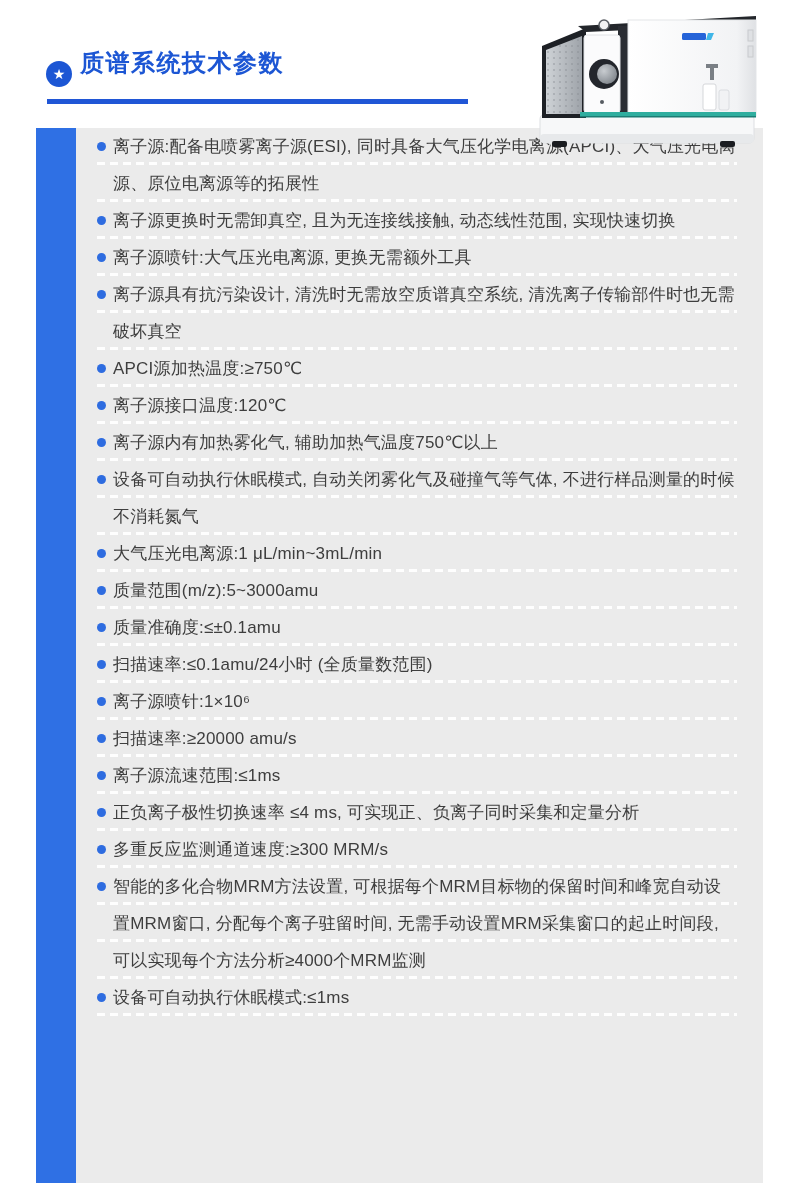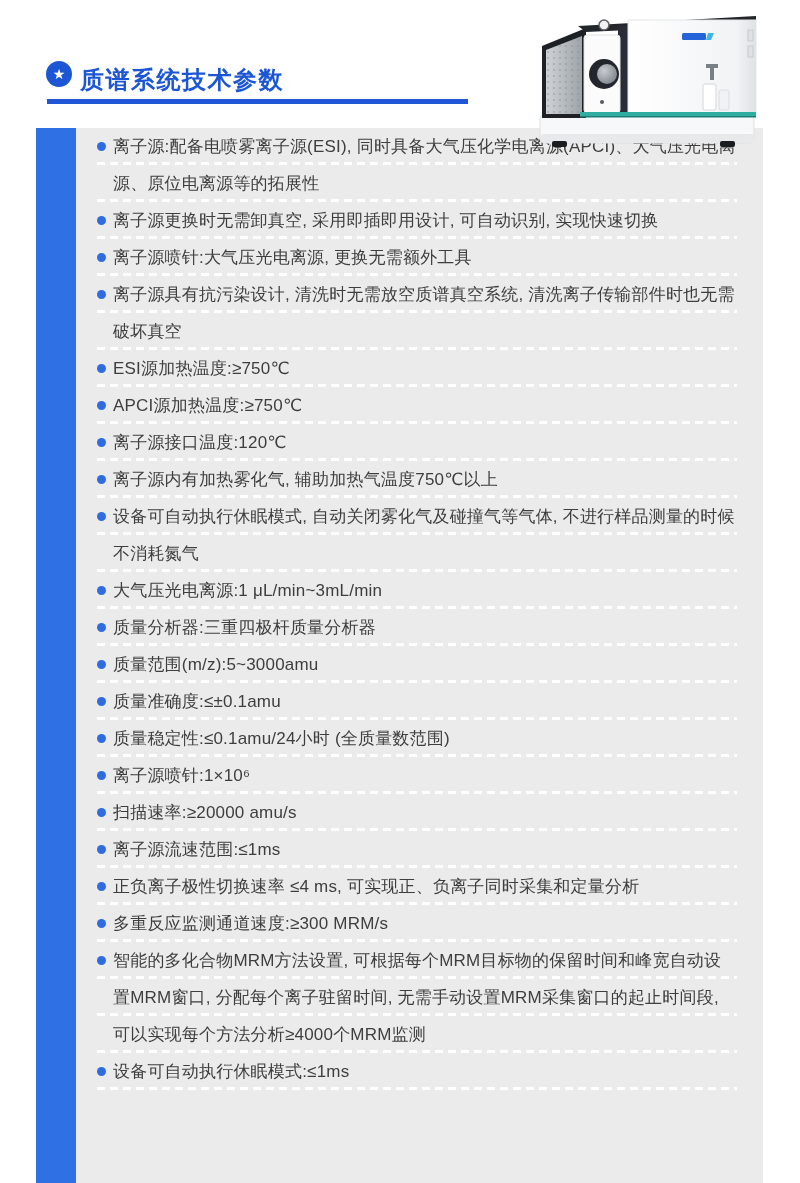--- a/index.html
+++ b/index.html
@@ -7,21 +7,21 @@
     width:800px;height:1183px;position:relative;background:#ffffff;
     font-family:"Liberation Sans","DejaVu Sans",sans-serif;overflow:hidden;
   }
   
   .badge{
     position:absolute;left:46px;top:61px;width:26px;height:26px;border-radius:50%;
     background:#1c56d4;color:#fff;display:flex;align-items:center;justify-content:center;
     font-size:14px;line-height:1;
   }
   .page-title{
-    position:absolute;left:80px;top:64px;font-size:24px;font-weight:bold;
+    position:absolute;left:80px;top:47px;font-size:24px;font-weight:bold;
     color:#1c56d4;letter-spacing:1.5px;white-space:nowrap;
   }
   .title-underline{
     position:absolute;left:47px;top:99px;width:421px;height:5px;background:#2056d6;
   }
   
   .side-bar{
     position:absolute;left:36px;top:128px;width:40px;height:1055px;background:#2f70e4;
   }
   .panel{
@@ -115,37 +115,33 @@
 
 <ul class="spec-list">
   <li>
     <span class="dot"></span>
     <span>离子源:配备电喷雾离子源(ESI), 同时具备大气压化学电离源(APCI)、大气压光电离源、原位电离源等的拓展性</span>
   </li>
 
 
   <li>
     <span class="dot"></span>
-    <span>离子源更换时无需卸真空, 采用即插即用设计, 可自动识别, 实现快速切换</span>
+    <span>离子源更换时无需卸真空, 且为无连接线接触, 动态线性范围, 实现快速切换</span>
   </li>
 
   <li>
     <span class="dot"></span>
     <span>离子源喷针:大气压光电离源, 更换无需额外工具</span>
   </li>
 
   <li>
     <span class="dot"></span>
     <span>离子源具有抗污染设计, 清洗时无需放空质谱真空系统, 清洗离子传输部件时也无需破坏真空</span>
   </li>
 
-  <li>
-    <span class="dot"></span>
-    <span>ESI源加热温度:≥750℃</span>
-  </li>
 
   <li>
     <span class="dot"></span>
     <span>APCI源加热温度:≥750℃</span>
   </li>
 
   <li>
     <span class="dot"></span>
     <span>离子源接口温度:120℃</span>
   </li>
@@ -158,38 +154,34 @@
   <li>
     <span class="dot"></span>
     <span>设备可自动执行休眠模式, 自动关闭雾化气及碰撞气等气体, 不进行样品测量的时候不消耗氮气</span>
   </li>
 
   <li>
     <span class="dot"></span>
     <span>大气压光电离源:1 μL/min~3mL/min</span>
   </li>
 
-  <li>
-    <span class="dot"></span>
-    <span>质量分析器:三重四极杆质量分析器</span>
-  </li>
 
   <li>
     <span class="dot"></span>
     <span>质量范围(m/z):5~3000amu</span>
   </li>
 
   <li>
     <span class="dot"></span>
     <span>质量准确度:≤±0.1amu</span>
   </li>
 
   <li>
     <span class="dot"></span>
-    <span>质量稳定性:≤0.1amu/24小时 (全质量数范围)</span>
+    <span>扫描速率:≤0.1amu/24小时 (全质量数范围)</span>
   </li>
 
 
   <li>
     <span class="dot"></span>
     <span>离子源喷针:1×10⁶</span>
   </li>
 
   <li>
     <span class="dot"></span>

